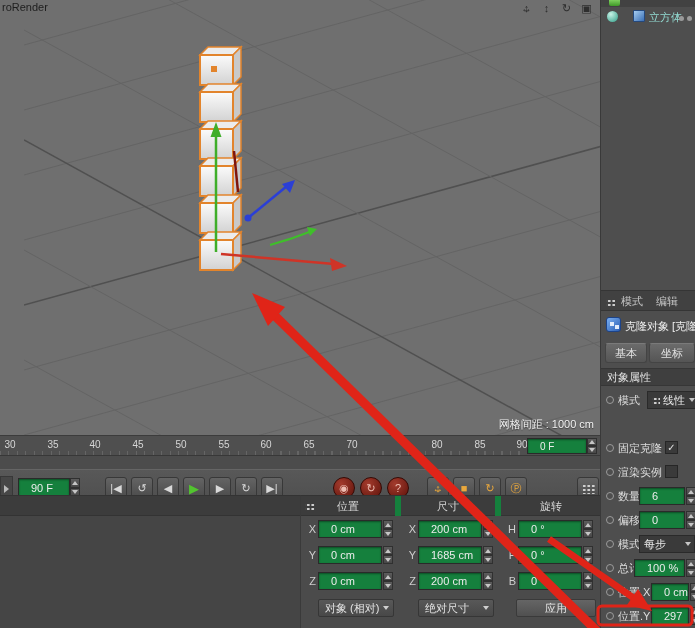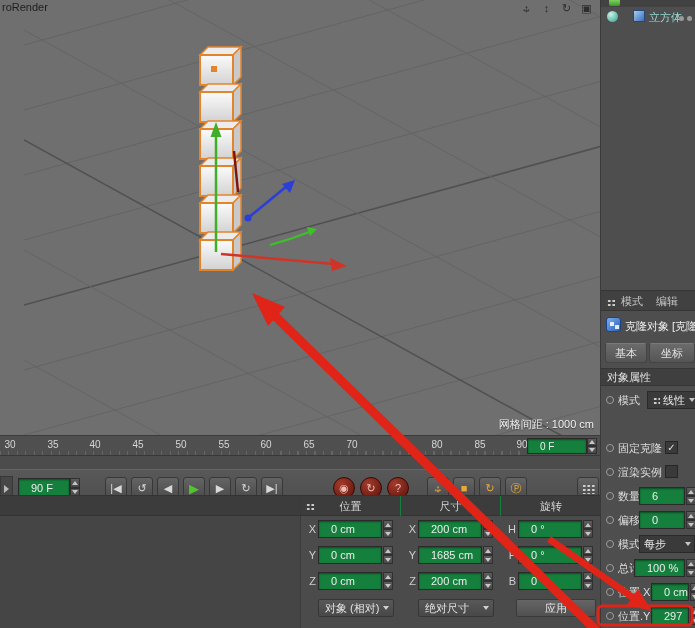--- a/index.html
+++ b/index.html
@@ -45,21 +45,21 @@
       color:#eebdb2;font-size:11px;display:flex;align-items:center;justify-content:center;cursor:pointer;}
 .stacked{position:relative;width:14px;height:14px;line-height:14px;text-align:center;}
 .stacked .ov{position:absolute;left:0;top:0;width:14px;height:14px;line-height:14px;}
 .dotsbtn-inner{width:14px;height:11px;}
 
 #bottom-left{position:absolute;left:0;top:495px;width:300px;height:133px;background:#454545;border-top:1px solid #333;}
 .mat-toolbar{height:20px;background:#3c3c3c;border-bottom:1px solid #333;}
 #coord{position:absolute;left:300px;top:495px;width:300px;height:133px;background:#4b4b4b;
        border-top:1px solid #333;border-left:1px solid #3a3a3a;}
 .c-head{position:absolute;left:0;top:0;width:300px;height:20px;background:#3c3c3c;border-bottom:1px solid #333;}
-.c-col{position:absolute;top:0;width:100px;height:20px;line-height:20px;text-align:center;color:#d8d8d8;border-right:1px solid #15803d;}
+.c-col{position:absolute;top:0;width:100px;height:20px;line-height:20px;text-align:center;color:#d8d8d8;border-right:6px solid #15803d;}
 .hicon{position:absolute;left:4px;top:6px;width:10px;height:8px;}
 .c-lbl{position:absolute;width:12px;text-align:right;color:#cfcfcf;top:2px;line-height:18px;}
 .c-fld{position:absolute;height:18px;width:64px;}
 .c-stp{position:absolute;height:18px;}
 .ddc{background:linear-gradient(#585858,#484848);border:1px solid #363636;border-radius:2px;color:#e4e4e4;
      display:flex;align-items:center;padding:0 14px 0 6px;position:absolute;height:18px;white-space:nowrap;overflow:hidden;cursor:pointer;}
 .ddc::after{content:"";position:absolute;right:4px;top:50%;margin-top:-2px;
      border-left:3.5px solid transparent;border-right:3.5px solid transparent;border-top:4px solid #cfcfcf;}
 .applybtn{position:absolute;height:18px;background:linear-gradient(#656565,#505050);border:1px solid #3a3a3a;
      border-radius:2px;color:#e6e6e6;display:flex;align-items:center;justify-content:center;cursor:pointer;}

